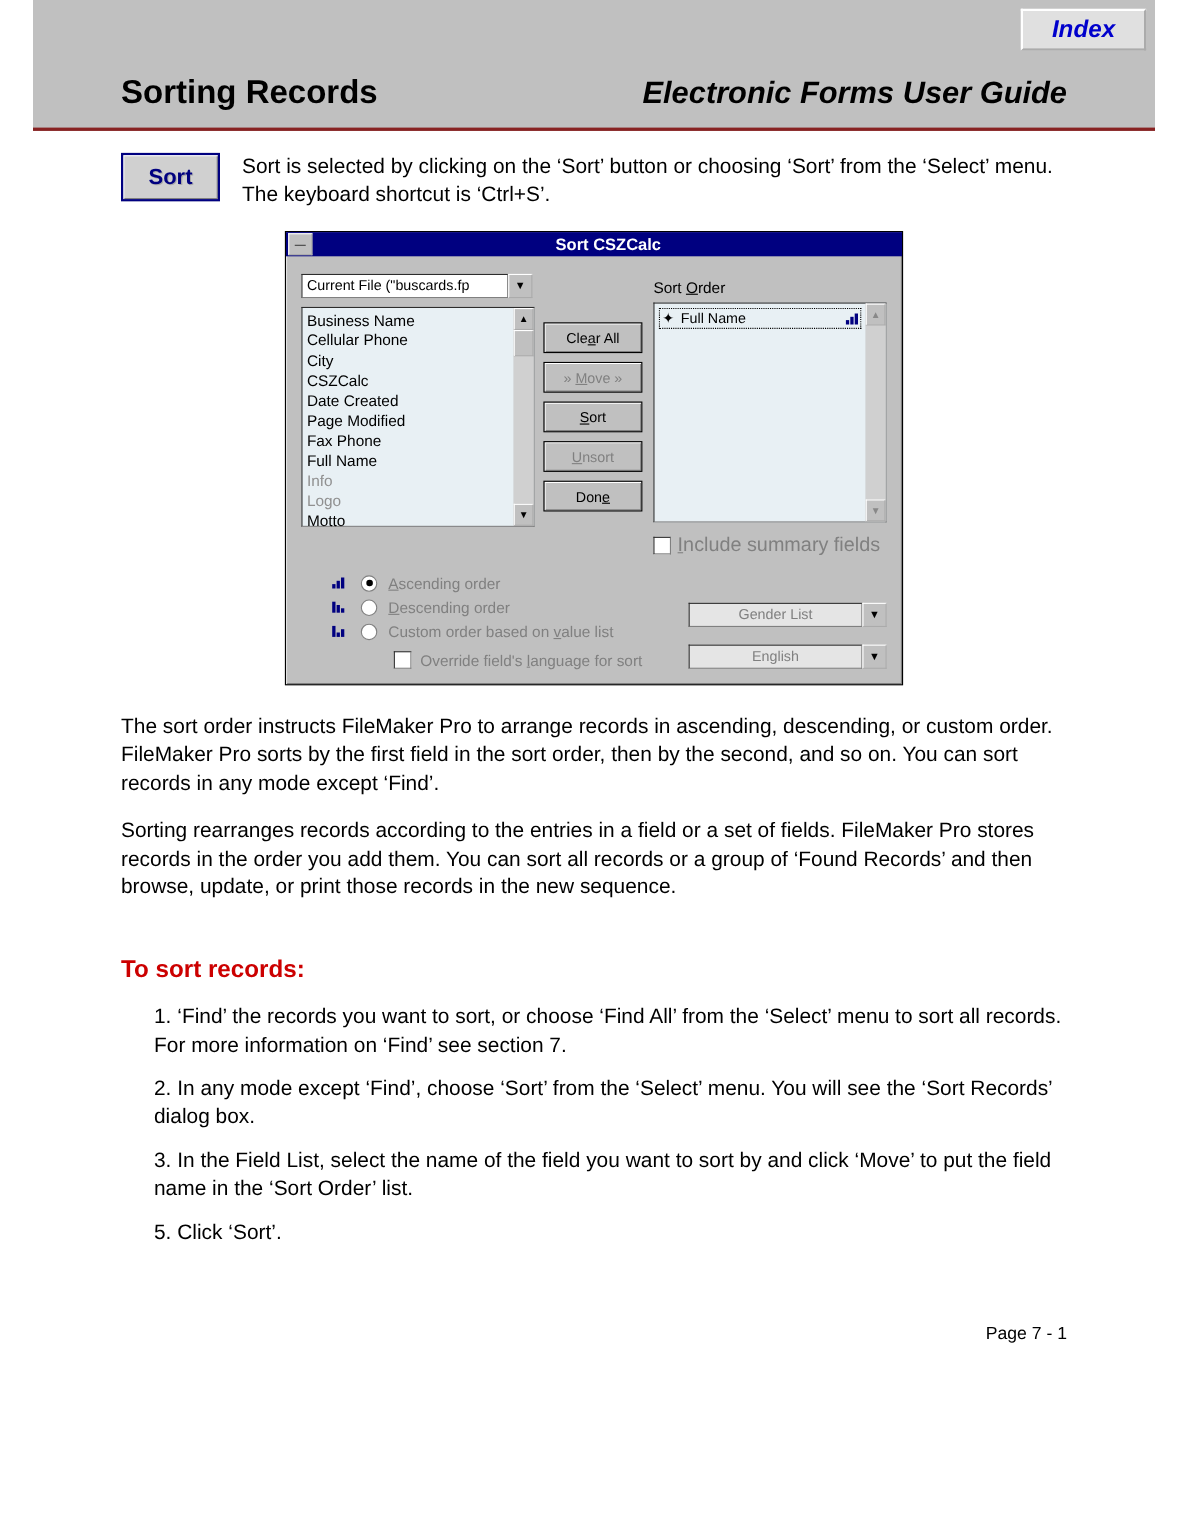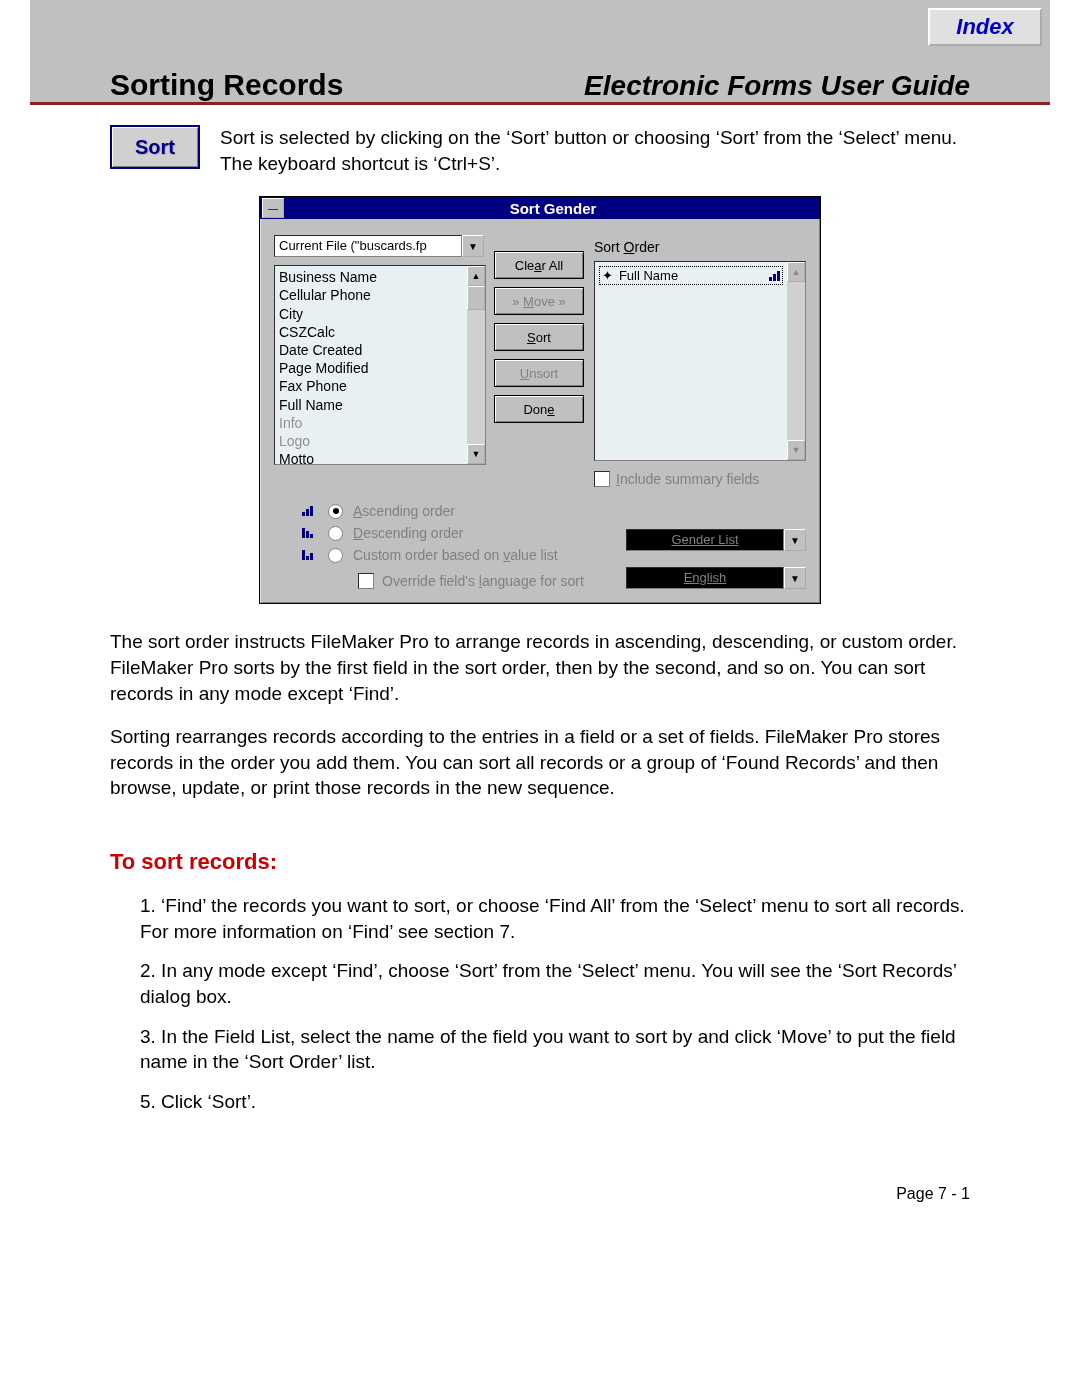--- a/index.html
+++ b/index.html
@@ -33,21 +33,21 @@
   font-size: 22px;
   font-style: italic;
   display: flex;
   align-items: center;
   justify-content: center;
   font-family: Arial;
 }
 .header-row {
   background: #c0c0c0;
   margin: 0 30px;
-  padding: 18px 80px 0 80px;
+  padding: 18px 80px 14px 80px;
   display: flex;
   justify-content: space-between;
   align-items: baseline;
   border-bottom: 3px solid #882222;
   gap: 24px;
 }
 .header-left {
   font-size: 30px;
   font-weight: bold;
   color: #000;
@@ -133,21 +133,21 @@
   gap: 10px;
 }
 .dialog-left {
   width: 210px;
 }
 .dialog-mid {
   width: 90px;
   display: flex;
   flex-direction: column;
   gap: 8px;
-  margin-top: 16px;
+  margin-top: 44px;
 }
 .dialog-right {
   flex: 1;
 }
 .combo {
   display: flex;
   width: 210px;
   height: 22px;
   margin-bottom: 8px;
 }
@@ -249,21 +249,21 @@
   display: inline-flex;
   align-items: flex-end;
   gap: 1px;
 }
 .sort-icon-asc span, .sort-icon-desc span, .sort-icon-cust span {
   width: 3px;
   background: #000080;
 }
 .summary-row {
   margin-top: 10px;
-  font-size: 14px;
+  font-size: 18px;
   color: #808080;
   display: flex;
   align-items: center;
   gap: 6px;
 }
 .checkbox {
   width: 14px;
   height: 14px;
   background: #fff;
   border: 1px inset #808080;
@@ -320,23 +320,22 @@
   position: absolute;
   right: 0;
   width: 180px;
   display: flex;
   height: 22px;
 }
 .combo-gender { top: -60px; }
 .combo-lang { top: -22px; }
 .combo-gender .combo-field, .combo-lang .combo-field {
   color: #808080;
-  background: #000000;
+  background: #e5e5e5;
   border: 1px inset #808080;
-  text-decoration: underline;
 }
 .para {
   font-size: 19px;
   line-height: 1.35;
   margin: 18px 0;
 }
 .section-head {
   color: #cc0000;
   font-size: 22px;
   font-weight: bold;
@@ -371,21 +370,21 @@
   <div class="content">
     <div class="intro-row">
       <div class="sort-button-img">Sort</div>
       <div class="intro-text">Sort is selected by clicking on the ‘Sort’ button or choosing ‘Sort’ from the ‘Select’ menu. The keyboard shortcut is ‘Ctrl+S’.</div>
     </div>
 
     <div class="dialog-container">
       <div class="dialog">
         <div class="titlebar">
           <div class="sysmenu">—</div>
-          <div class="titlebar-text">Sort Gender</div>
+          <div class="titlebar-text">Sort CSZCalc</div>
         </div>
         <div class="dialog-body">
           <div class="dialog-top">
             <div class="dialog-left">
               <div class="combo">
                 <div class="combo-field">Current File ("buscards.fp</div>
                 <div class="combo-btn">▼</div>
               </div>
               <div class="listbox">
                 <div class="listbox-items" id="field-list">

